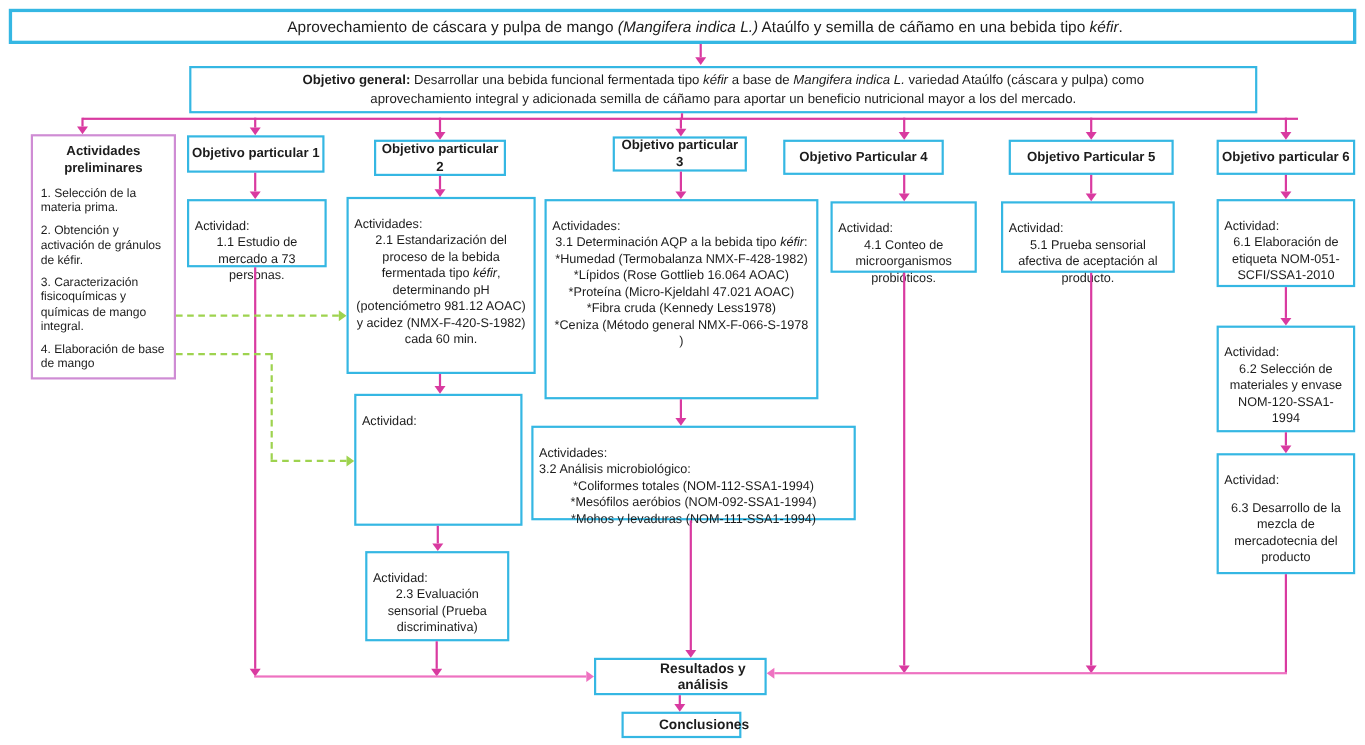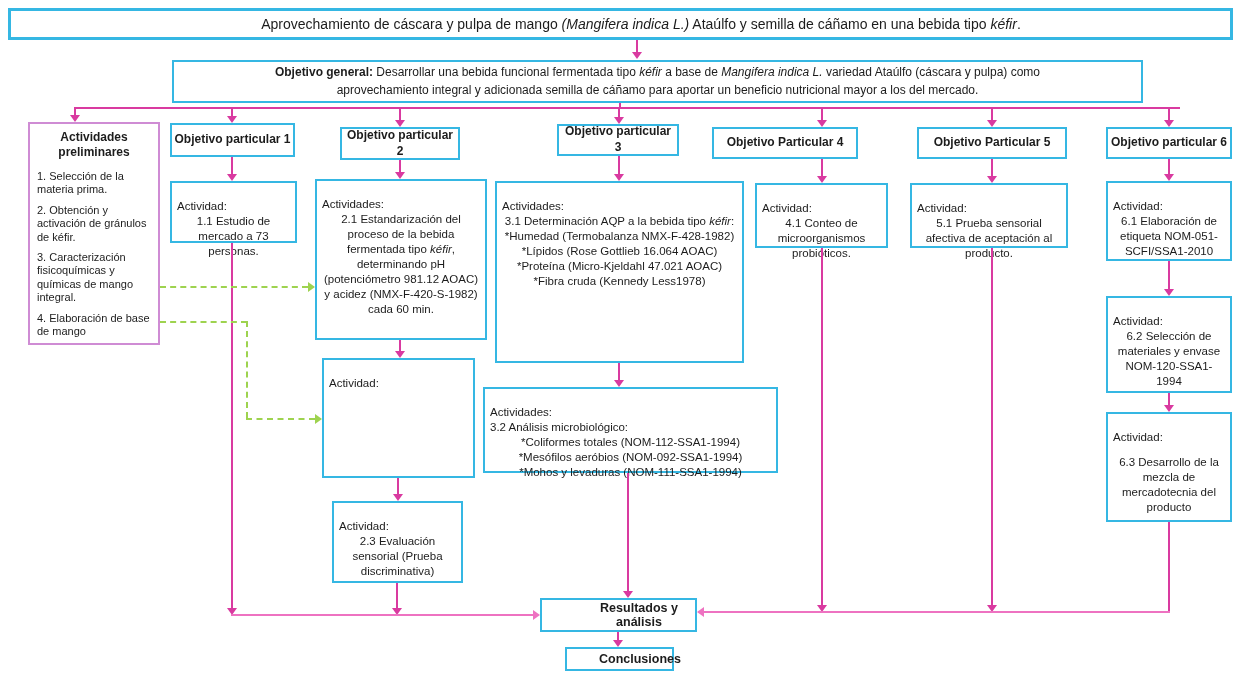--- a/index.html
+++ b/index.html
@@ -105,20 +105,21 @@
   </div>
 
   <div class="box act" style="left:495px;top:181px;width:249px;height:182px;">
     <div class="label">Actividades:</div>
     <div class="body"><span>3.1 Determinación AQP a la bebida tipo </span><span style="font-style: italic;">kéfir</span><span>:</span></div>
     <div>
         <div class="list-line">*Humedad (Termobalanza NMX-F-428-1982)</div>
         <div class="list-line">*Lípidos (Rose Gottlieb 16.064 AOAC)</div>
         <div class="list-line">*Proteína (Micro-Kjeldahl 47.021 AOAC)</div>
         <div class="list-line">*Fibra cruda (Kennedy Less1978)</div>
+        <div class="list-line">*Ceniza (Método general NMX-F-066-S-1978 )</div>
       </div>
   </div>
 
   <div class="box act" style="left:483px;top:387px;width:295px;height:86px;">
     <div class="label">Actividades:</div>
     <div class="label">3.2 Análisis microbiológico:</div>
     <div>
         <div class="list-line">*Coliformes totales (NOM-112-SSA1-1994)</div>
         <div class="list-line">*Mesófilos aeróbios (NOM-092-SSA1-1994)</div>
         <div class="list-line">*Mohos y levaduras (NOM-111-SSA1-1994)</div>

